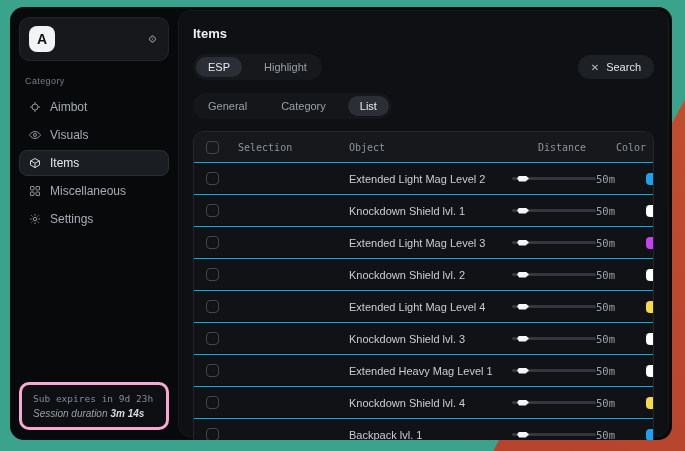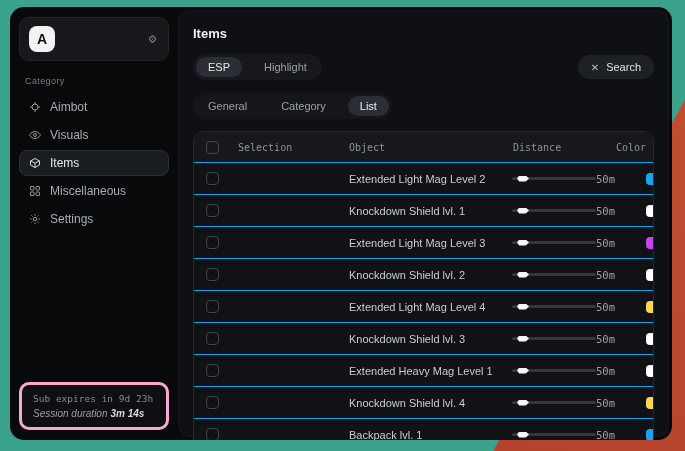--- a/index.html
+++ b/index.html
@@ -110,21 +110,21 @@
   .slider .handle {
     position:absolute; top:2px; width:12px; height:6px; background:#f4f6f7;
     clip-path:polygon(0 50%, 18% 0, 72% 0, 100% 50%, 72% 100%, 18% 100%);
   }
   .dist-val {
     font-family:"DejaVu Sans Mono", monospace; font-size:10.5px; color:#9aa1a8;
     margin-left:auto; padding-right:10px;
   }
   .cell-color { display:flex; justify-content:flex-end; padding-right:9px; }
   .swatch { width:12px; height:12px; border-radius:4px; cursor:default; }
-  .h-dist { padding-left:1px; }
+  .h-dist { padding-left:1px;text-align:center; }
   .h-color { text-align:right; padding-right:7px; }
   svg { display:block; }
 </style>
 </head>
 <body>
 
 <div class="bg-red"></div>
 
 <div class="window">
 

